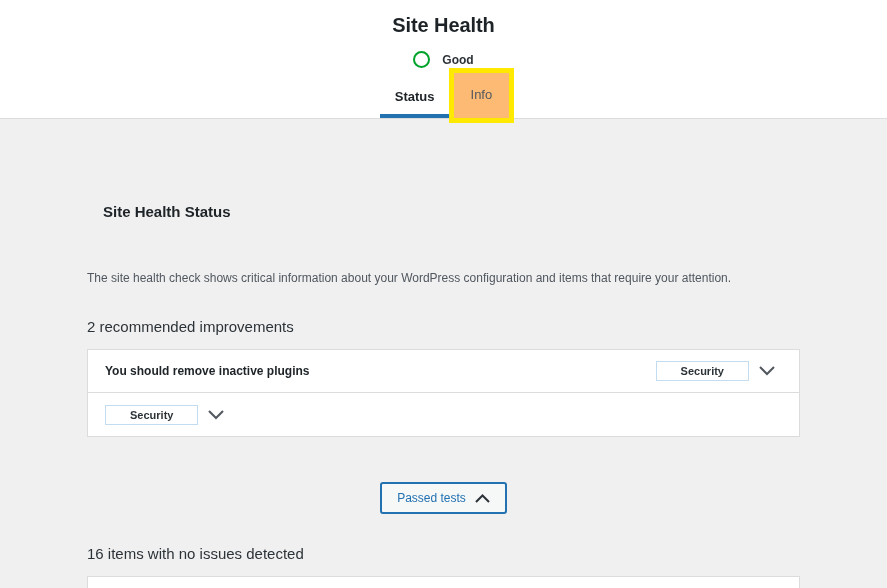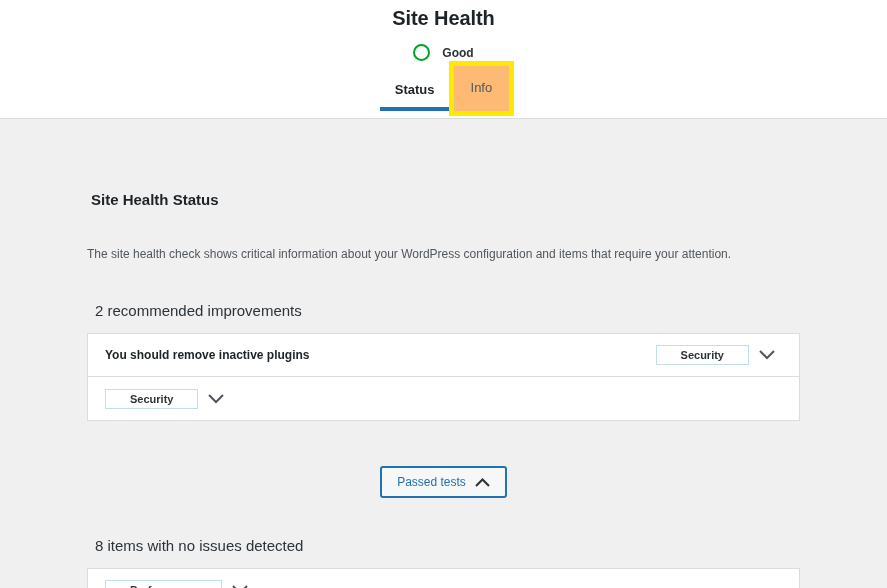--- a/index.html
+++ b/index.html
@@ -23,21 +23,21 @@
     box-sizing: border-box;
     border-bottom: 1px solid #dcdcde;
     position: relative;
   }
   .page-title {
     text-align: center;
     font-size: 20px;
     font-weight: bold;
     color: #1d2327;
     margin: 0;
-    padding-top: 7px;
+    padding-top: 14px;
     letter-spacing: -0.1px;
   }
   .status-line {
     display: flex;
     align-items: center;
     justify-content: center;
     gap: 12px;
     margin-top: 14px;
   }
   .status-circle {
@@ -97,35 +97,35 @@
 
   
   .content {
     padding: 0 87px;
     box-sizing: border-box;
   }
   .section-title {
     font-size: 15px;
     font-weight: bold;
     color: #1d2327;
-    margin: 4px;
+    margin: 16px;
     padding-top: 68px;
   }
   .intro-text {
     font-size: 12px;
     color: #50575e;
     margin: 0;
     padding-top: 33px;
     line-height: 1.5;
   }
   .count-heading {
     font-size: 15px;
     font-weight: normal;
     color: #2c3338;
-    margin: 8px;
+    margin: 0;
     padding-top: 31px;
   }
   .card {
     background: #ffffff;
     border: 1px solid #dcdcde;
     margin-top: 14px;
     box-sizing: border-box;
   }
   .accordion-row {
     display: flex;
@@ -237,21 +237,21 @@
     <button class="passed-btn">
       <span>Passed tests</span>
       <span>
         <svg width="15" height="9" viewBox="0 0 15 9">
             <path d="M1 8 L7.5 1.5 L14 8" fill="none" stroke="#2c3338" stroke-width="2"></path>
           </svg>
       </span>
     </button>
   </div>
 
-  <h3 class="count-heading" style="padding-top:31px;">8 items with no issues detected</h3>
+  <h3 class="count-heading" style="padding-top:31px;">16 items with no issues detected</h3>
 
   <div class="card">
     <div class="accordion-row">
       <span class="badge">Performance</span>
       <span class="chevron">
         <svg width="16" height="10" viewBox="0 0 16 10">
             <path d="M1 1 L8 8 L15 1" fill="none" stroke="#50575e" stroke-width="2"></path>
           </svg>
       </span>
     </div>

